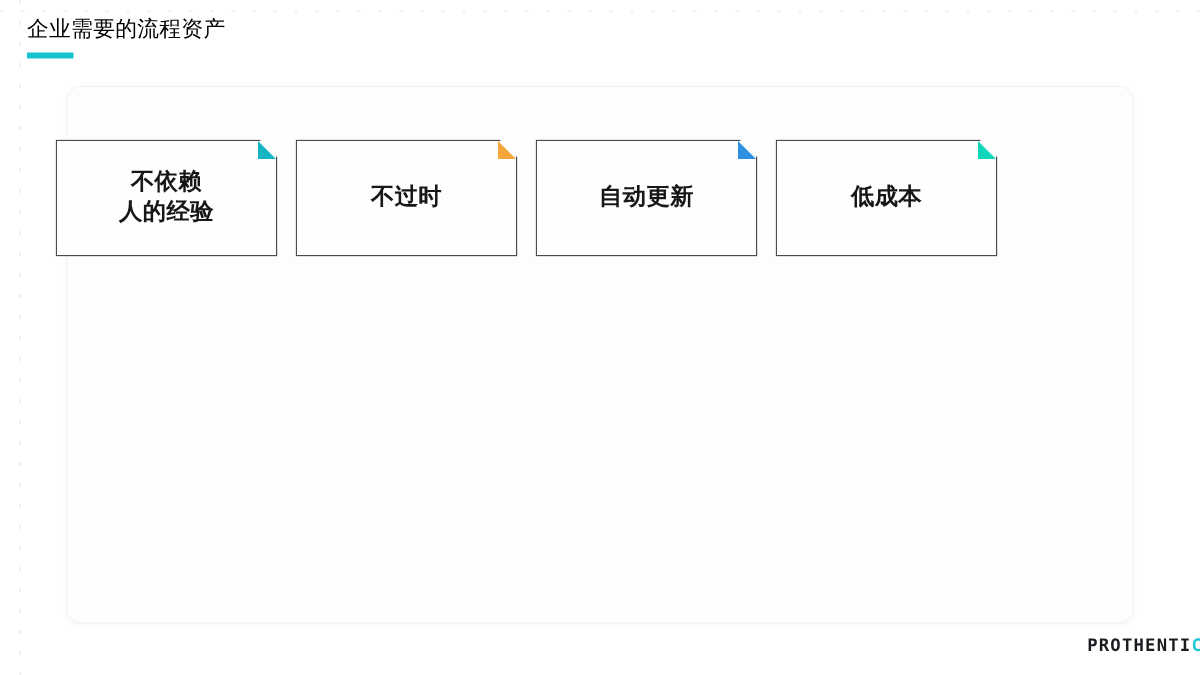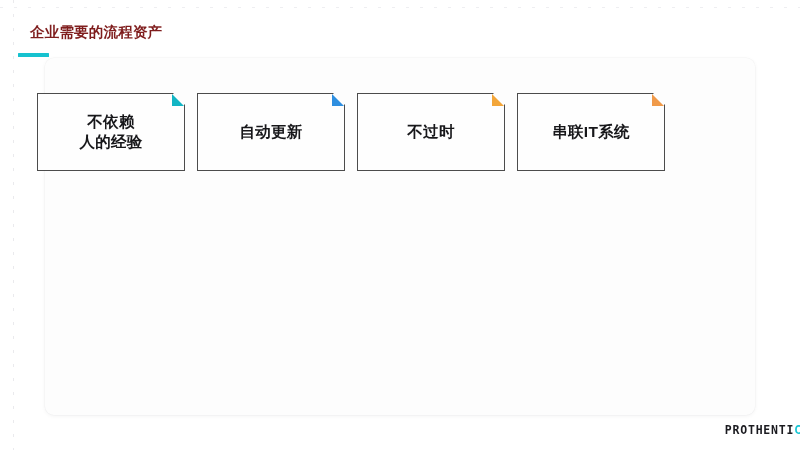--- a/index.html
+++ b/index.html
@@ -50,25 +50,25 @@
   }
 
   
   #slide-header {
     position: absolute;
     left: 18px;
     top: 11px;
     width: 500px;
   }
   #slide-title {
-    margin: 12px;
+    margin: 0;
     font-size: 14.5px;
     line-height: 18px;
-    font-weight: bold;
-    color: #7f1d1d;
+    font-weight: normal;
+    color: #000000;
     letter-spacing: .2px;
     white-space: nowrap;
   }
   #title-underline {
     margin-top: 6px;
     width: 31px;
     height: 3.5px;
     background: #16c2cf;
     border-radius: .5px;
   }
@@ -179,33 +179,33 @@
 
     <div class="note-card">
       <span class="corner-fold" style="background: rgb(19, 181, 196);"></span>
       <span class="card-label">不依赖
 人的经验</span>
     </div>
 
 
 
     <div class="note-card">
+      <span class="corner-fold" style="background: rgb(243, 166, 58);"></span>
+      <span class="card-label">不过时</span>
+    </div>
+
+    <div class="note-card">
       <span class="corner-fold" style="background: rgb(47, 143, 224);"></span>
       <span class="card-label">自动更新</span>
     </div>
 
     <div class="note-card">
-      <span class="corner-fold" style="background: rgb(243, 166, 58);"></span>
-      <span class="card-label">不过时</span>
-    </div>
-
-
-
-    <div class="note-card">
-      <span class="corner-fold" style="background: rgb(240, 154, 74);"></span>
-      <span class="card-label">串联IT系统</span>
-    </div>
+      <span class="corner-fold" style="background: rgb(16, 214, 188);"></span>
+      <span class="card-label">低成本</span>
+    </div>
+
+
 
   </div>
 
   <div id="footer-logo"><span>PROTHENTI</span><span class="logo-accent">C</span></div>
 
 </div>
 
 </body></html>

